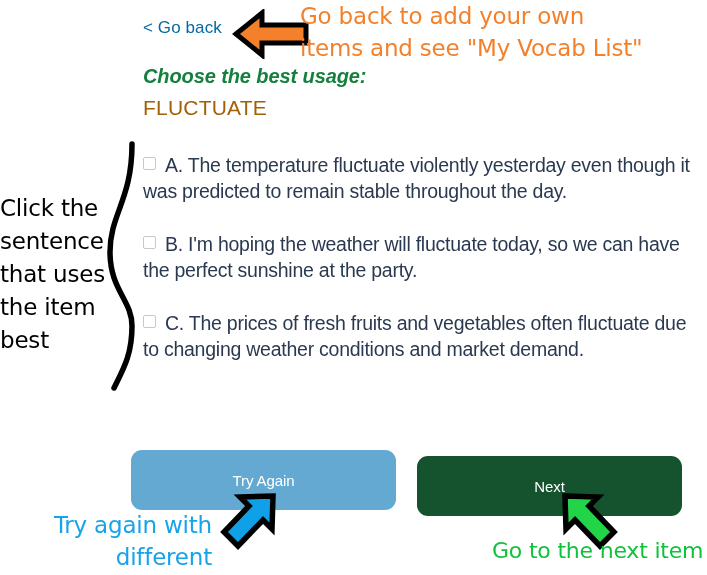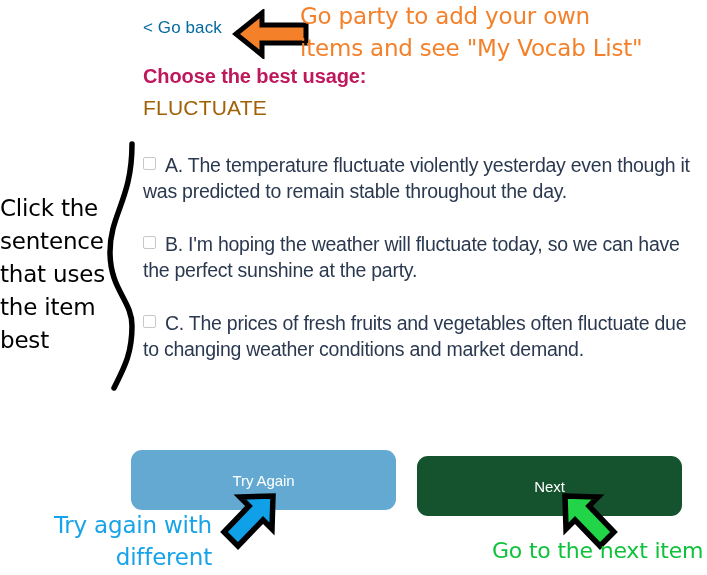--- a/index.html
+++ b/index.html
@@ -48,22 +48,23 @@
     font-family: "DejaVu Sans", sans-serif;
     letter-spacing: -.2px;
   }
 
   
   #question-prompt {
     left: 143px;
     top: 65px;
     font-size: 20px;
     font-weight: bold;
-    color: #be185d;
+    color: #15803d;
     letter-spacing: -.1px;
+    font-style: italic;
   }
   #question-word {
     left: 143px;
     top: 96px;
     font-size: 21px;
     color: #a16207;
     letter-spacing: .2px;
   }
 
   
@@ -189,21 +190,21 @@
 
 <div class="abs" id="go-back-link">&lt; Go back</div>
 
 <div class="abs" id="arrow-goback">
   <svg viewBox="0 0 78 50" width="78" height="50">
     <polygon points="4,25 30,4 30,16 74,16 74,34 30,34 30,46" fill="#f4812a" stroke="#000000" stroke-width="5" stroke-linejoin="miter"></polygon>
   </svg>
 </div>
 
 <div class="abs" id="annotation-goback">
-  <div>Go party to add your own</div>
+  <div>Go back to add your own</div>
   <div>items and see "My Vocab List"</div>
 </div>
 
 <div class="abs" id="question-prompt">Choose the best usage:</div>
 <div class="abs" id="question-word">FLUCTUATE</div>
 
 <div class="abs" id="annotation-click">
   <div>Click  the</div>
   <div>sentence</div>
   <div>that uses</div>

